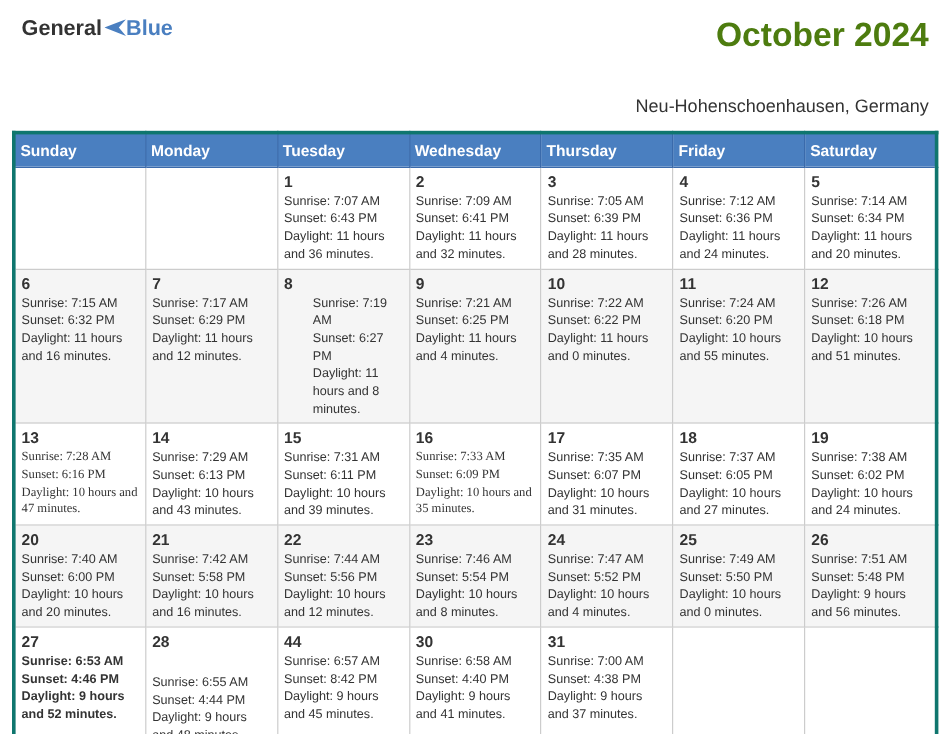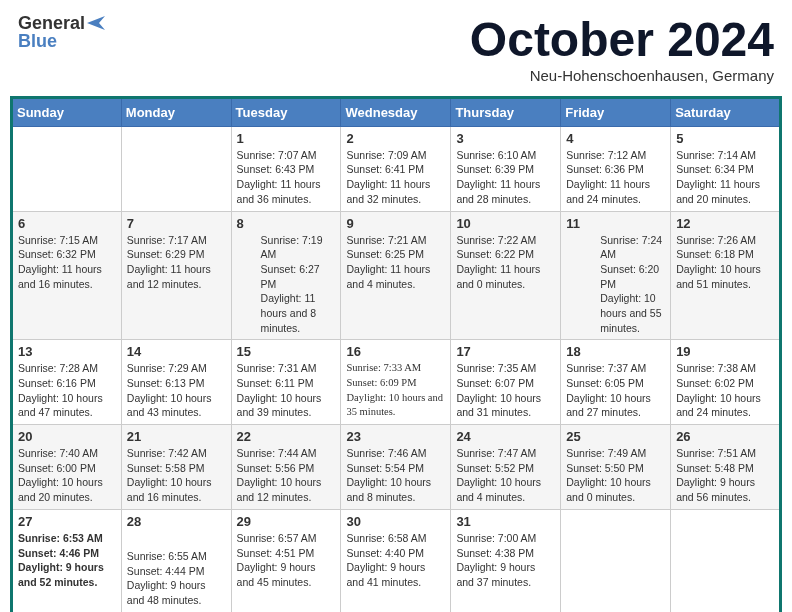--- a/index.html
+++ b/index.html
@@ -12,47 +12,48 @@
     }
     .header {
       display: flex;
       justify-content: space-between;
       align-items: flex-start;
       margin-bottom: 8px;
       padding: 4px 8px;
     }
     .logo {
       display: flex;
-      flex-direction: column;
+      flex-direction: row;
       align-items: flex-start;
     }
     .logo-general {
       font-size: 18px;
       font-weight: bold;
       color: #333;
       line-height: 1;
     }
     .logo-blue {
       font-size: 18px;
       font-weight: bold;
       color: #4a7fc0;
       line-height: 1;
     }
     .title-section {
       text-align: right;
     }
     .month-title {
-      font-size: 48px;
-      font-weight: bold;
-      color: #0f172a;
+      font-size: 28px;
+      font-weight: bold;
+      color: #4d7c0f;
       line-height: 1.1;
     }
     .location-title {
       font-size: 15px;
       color: #333;
+      margin-top: 35px;
     }
     .calendar {
       width: 100%;
       border-collapse: collapse;
       border: 3px solid #0f766e;
     }
     .calendar th {
       background-color: #4a7fc0;
       color: #fff;
       font-size: 13px;
@@ -137,21 +138,21 @@
 Daylight: 11 hours and 36 minutes.</div>
         </td>
         <td>
           <span class="day-number">2</span>
           <div class="day-info" style="white-space: pre-line;">Sunrise: 7:09 AM
 Sunset: 6:41 PM
 Daylight: 11 hours and 32 minutes.</div>
         </td>
         <td>
           <span class="day-number">3</span>
-          <div class="day-info" style="white-space: pre-line;">Sunrise: 6:10 AM
+          <div class="day-info" style="white-space: pre-line;">Sunrise: 7:05 AM
 Sunset: 6:39 PM
 Daylight: 11 hours and 28 minutes.</div>
         </td>
         <td>
           <span class="day-number">4</span>
           <div class="day-info" style="white-space: pre-line;">Sunrise: 7:12 AM
 Sunset: 6:36 PM
 Daylight: 11 hours and 24 minutes.</div>
         </td>
         <td>
@@ -187,35 +188,35 @@
 Daylight: 11 hours and 4 minutes.</div>
         </td>
         <td>
           <span class="day-number">10</span>
           <div class="day-info" style="white-space: pre-line;">Sunrise: 7:22 AM
 Sunset: 6:22 PM
 Daylight: 11 hours and 0 minutes.</div>
         </td>
         <td>
           <span class="day-number">11</span>
-          <div class="day-info" style="white-space: pre-line; margin-left: 34px;">Sunrise: 7:24 AM
+          <div class="day-info" style="white-space: pre-line;">Sunrise: 7:24 AM
 Sunset: 6:20 PM
 Daylight: 10 hours and 55 minutes.</div>
         </td>
         <td>
           <span class="day-number">12</span>
           <div class="day-info" style="white-space: pre-line;">Sunrise: 7:26 AM
 Sunset: 6:18 PM
 Daylight: 10 hours and 51 minutes.</div>
         </td>
       </tr>
       <tr class="row-odd">
         <td>
           <span class="day-number">13</span>
-          <div class="day-info" style="white-space: pre-line;">Sunrise: 7:28 AM
+          <div class="day-info" style="white-space: pre-line; font-family: Liberation Serif, serif;">Sunrise: 7:28 AM
 Sunset: 6:16 PM
 Daylight: 10 hours and 47 minutes.</div>
         </td>
         <td>
           <span class="day-number">14</span>
           <div class="day-info" style="white-space: pre-line;">Sunrise: 7:29 AM
 Sunset: 6:13 PM
 Daylight: 10 hours and 43 minutes.</div>
         </td>
         <td>
@@ -300,23 +301,23 @@
 Sunset: 4:46 PM
 Daylight: 9 hours and 52 minutes.</div>
         </td>
         <td>
           <span class="day-number">28</span>
           <div class="day-info" style="white-space: pre-line; margin-top: 20px;">Sunrise: 6:55 AM
 Sunset: 4:44 PM
 Daylight: 9 hours and 48 minutes.</div>
         </td>
         <td>
-          <span class="day-number">29</span>
+          <span class="day-number">44</span>
           <div class="day-info" style="white-space: pre-line;">Sunrise: 6:57 AM
-Sunset: 4:51 PM
+Sunset: 8:42 PM
 Daylight: 9 hours and 45 minutes.</div>
         </td>
         <td>
           <span class="day-number">30</span>
           <div class="day-info" style="white-space: pre-line;">Sunrise: 6:58 AM
 Sunset: 4:40 PM
 Daylight: 9 hours and 41 minutes.</div>
         </td>
         <td>
           <span class="day-number">31</span>

